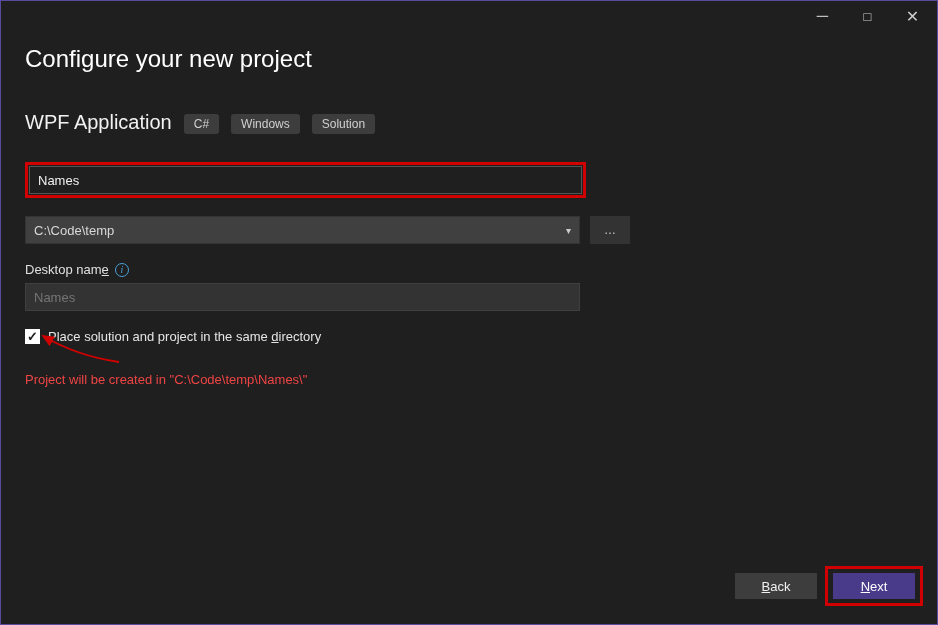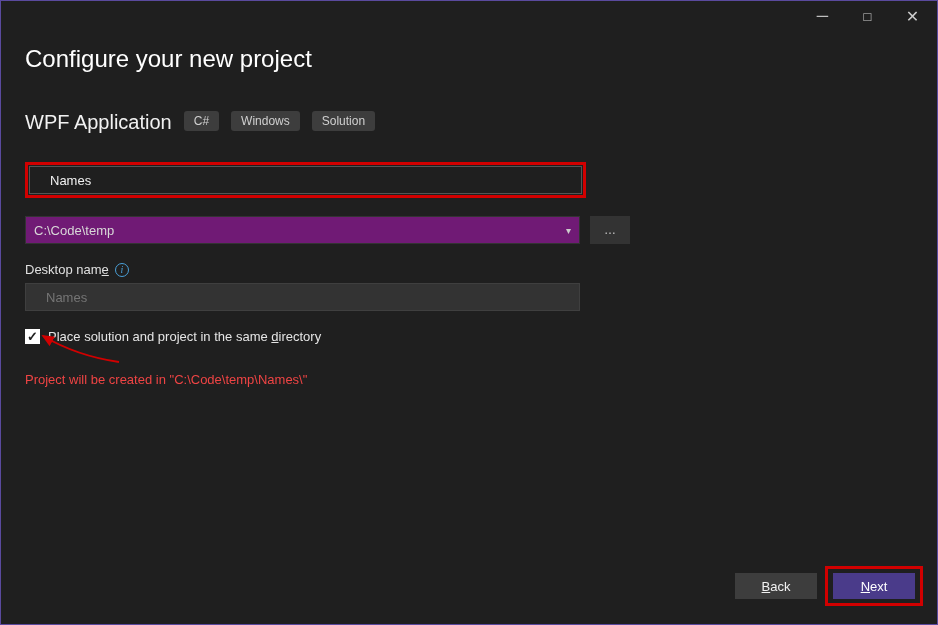--- a/index.html
+++ b/index.html
@@ -33,21 +33,21 @@
     }
     .title {
       font-size: 24px;
       font-weight: 400;
       color: #ffffff;
       margin-bottom: 38px;
       margin-top: 6px;
     }
     .subtitle-row {
       display: flex;
-      align-items: flex-start;
+      align-items: flex-end;
       gap: 12px;
       margin-bottom: 28px;
     }
     .subtitle {
       font-size: 20px;
       font-weight: 400;
       color: #f1f1f1;
     }
     .tag {
       background: #3d3d3d;
@@ -71,40 +71,40 @@
       align-items: center;
       margin-bottom: 18px;
     }
     .text-input {
       width: 555px;
       height: 28px;
       background: #333333;
       border: 1px solid #3f3f3f;
       color: #f1f1f1;
       font-size: 13px;
-      padding: 0 20px;
+      padding: 0 8px;
       font-family: inherit;
     }
     .text-input.disabled {
       color: #6a6a6a;
     }
     .project-name-highlight {
       border: 3px solid #d10000;
       padding: 1px;
       width: fit-content;
       margin-bottom: 18px;
     }
     .project-name-highlight .text-input {
       border: 1px solid #555555;
       background: #1f1f1f;
     }
     .dropdown {
       width: 555px;
       height: 28px;
-      background: #701a75;
+      background: #404040;
       border: 1px solid #333333;
       color: #d8d8d8;
       font-size: 13px;
       padding: 0 8px;
       display: flex;
       align-items: center;
       justify-content: space-between;
     }
     .dropdown-caret {
       font-size: 10px;

